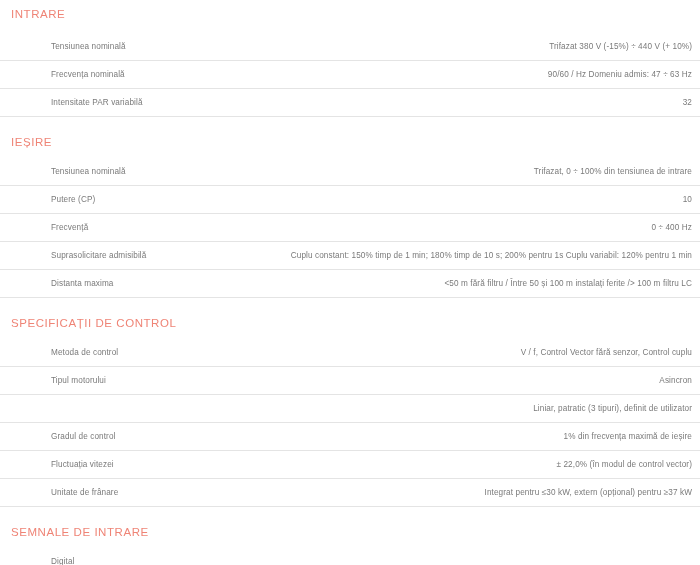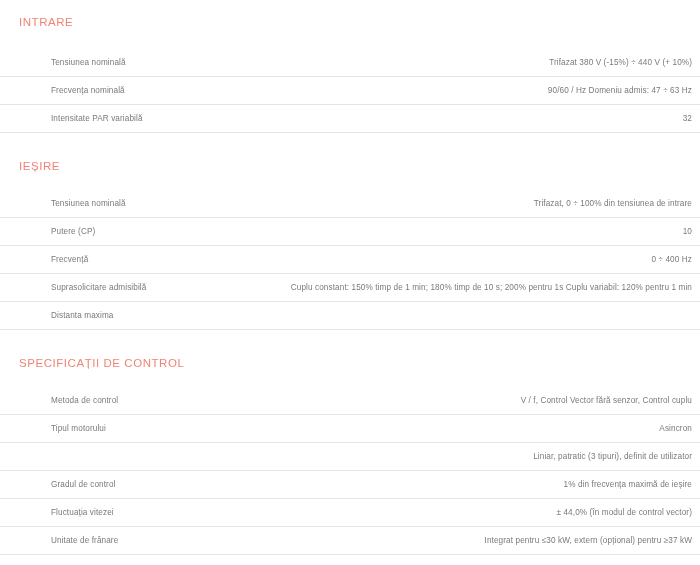--- a/index.html
+++ b/index.html
@@ -21,21 +21,21 @@
   }
   .section {
     display: block;
   }
   .section-header {
     color: #ef8476;
     font-size: 11.5px;
     font-weight: 400;
     letter-spacing: 0.55px;
     padding: 0 0 0 7px;
-    margin: 12px;
+    margin: 4px;
     line-height: 14px;
     height: 24px;
     display: flex;
     align-items: center;
   }
   .section:first-child .section-header {
     height: 22px;
     align-items: flex-start;
     padding-top: 3px;
   }
@@ -108,20 +108,21 @@
       <div class="row">
         <div class="label">Frecvență</div>
         <div class="value">0 ÷ 400 Hz</div>
       </div>
       <div class="row">
         <div class="label">Suprasolicitare admisibilă</div>
         <div class="value">Cuplu constant: 150% timp de 1 min; 180% timp de 10 s; 200% pentru 1s Cuplu variabil: 120% pentru 1 min</div>
       </div>
       <div class="row">
         <div class="label">Distanta maxima</div>
+        <div class="value">&lt;50 m fără filtru / Între 50 și 100 m instalați ferite /&gt; 100 m filtru LC</div>
       </div>
     </div>
     <div class="section">
       <div class="section-gap"></div>
       <div class="section-header">SPECIFICAȚII DE CONTROL</div>
       <div class="row">
         <div class="label">Metoda de control</div>
         <div class="value">V / f, Control Vector fără senzor, Control cuplu</div>
       </div>
       <div class="row">
@@ -130,21 +131,21 @@
       </div>
       <div class="row">
         <div class="value">Liniar, patratic (3 tipuri), definit de utilizator</div>
       </div>
       <div class="row">
         <div class="label">Gradul de control</div>
         <div class="value">1% din frecvența maximă de ieșire</div>
       </div>
       <div class="row">
         <div class="label">Fluctuația vitezei</div>
-        <div class="value">± 44,0% (în modul de control vector)</div>
+        <div class="value">± 22,0% (în modul de control vector)</div>
       </div>
       <div class="row">
         <div class="label">Unitate de frânare</div>
         <div class="value">Integrat pentru ≤30 kW, extern (opțional) pentru ≥37 kW</div>
       </div>
     </div>
     <div class="section">
       <div class="section-gap"></div>
       <div class="section-header">SEMNALE DE INTRARE</div>
       <div class="row">

